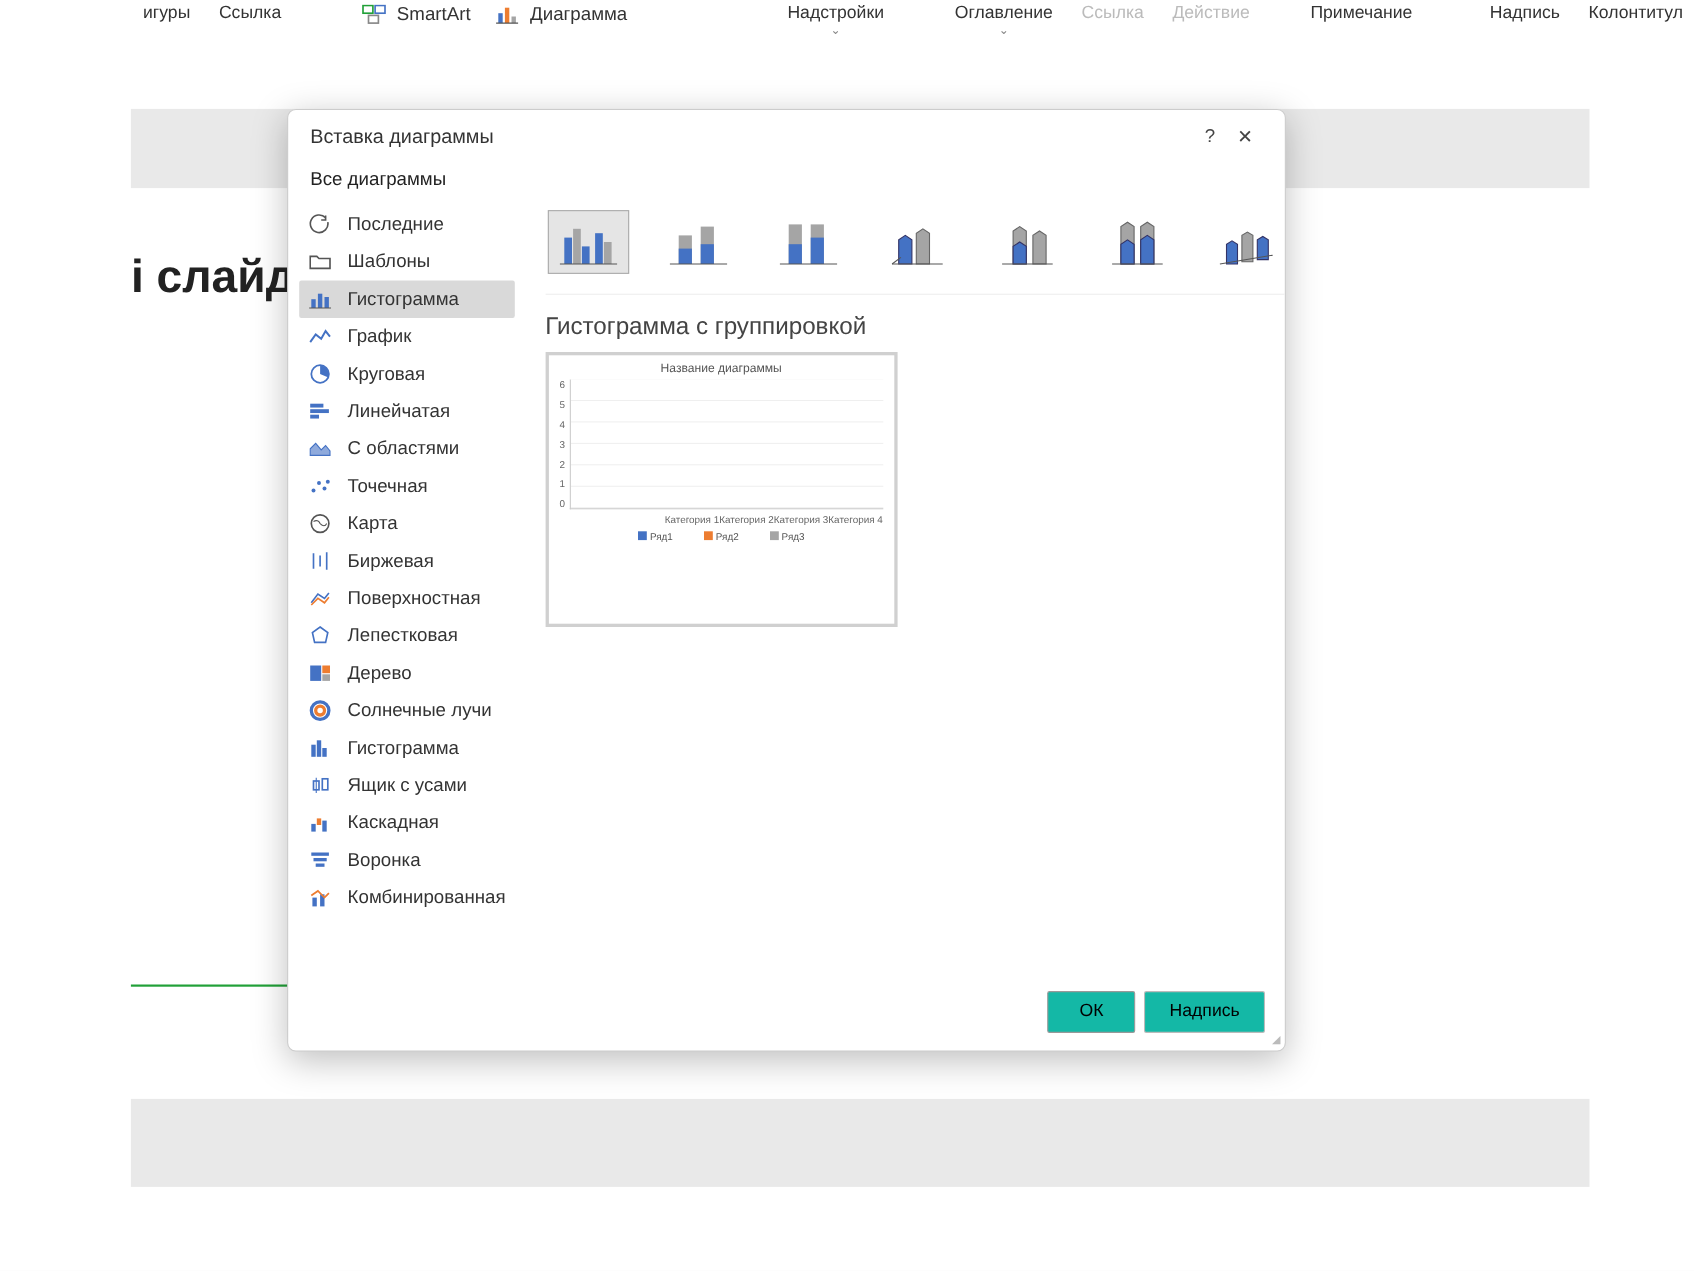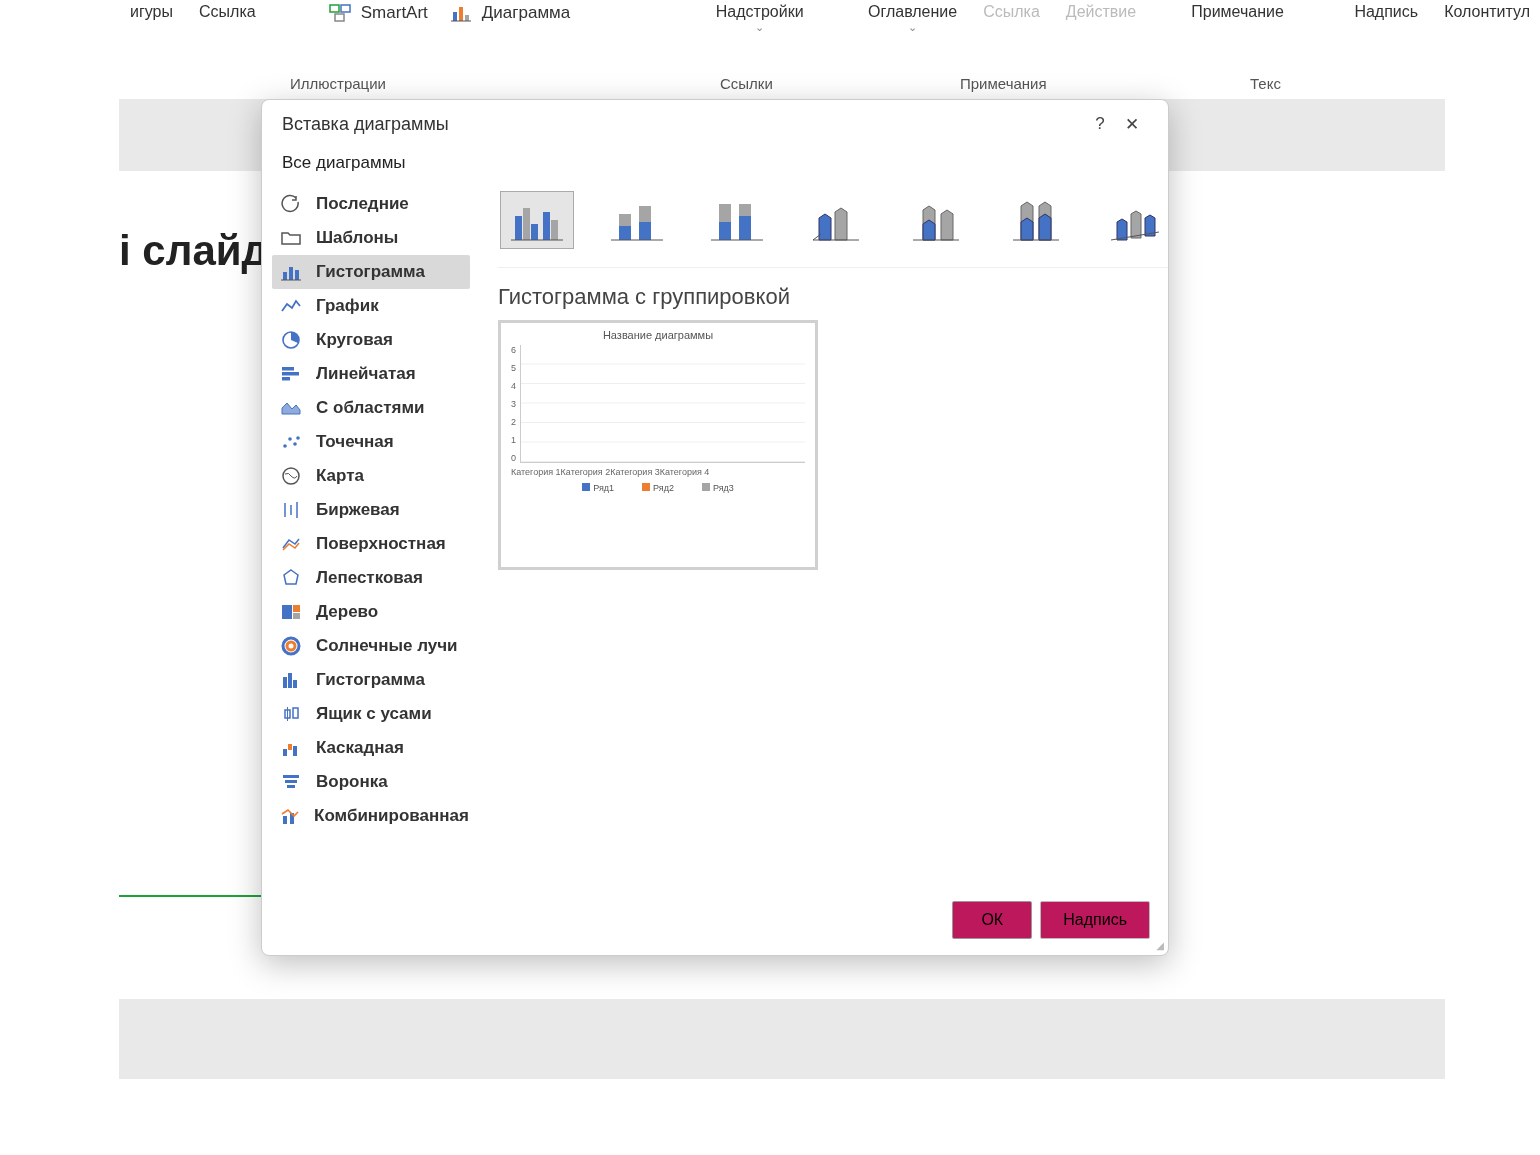--- a/index.html
+++ b/index.html
@@ -18,43 +18,43 @@
   .slide-area2 { position:absolute; top:999px; left:119px; right:95px; height:80px; background:#e9e9e9; }
 
   .dialog { position:absolute; top:99px; left:261px; width:908px; height:857px; background:#fff; border:1px solid #ccc; border-radius:8px; box-shadow:0 8px 32px rgba(0,0,0,.25); display:flex; flex-direction:column; }
   .titlebar { display:flex; align-items:flex-start; padding:14px 20px 10px; border-bottom:none; }
   .titlebar .title { font-size:18px; color:#333; }
   .titlebar .spacer { flex:1; }
   .titlebar .help, .titlebar .close { width:32px; text-align:center; font-size:17px; color:#444; cursor:default; }
   .tabs { padding:8px 20px 12px; font-size:17px; color:#222; }
   .body { flex:1; display:flex; overflow:hidden; }
   .sidebar { width:218px; border-right:none; padding:2px 10px; }
-  .sidebar .si { display:flex; align-items:center; gap:14px; padding:6px 8px; font-size:17px; color:#333; border-radius:2px;font-weight:bold; }
+  .sidebar .si { display:flex; align-items:center; gap:14px; padding:6px 8px; font-size:17px; color:#333; border-radius:2px; }
   .sidebar .si.selected { background:#d9d9d9; }
   .sidebar .si .ico { width:22px; height:22px; display:flex; align-items:center; justify-content:center; }
   .main { flex:1; padding:2px 18px; }
   .subtype-row { display:flex; gap:26px; padding:4px 2px 18px; border-bottom:1px solid #eee; }
   .subtype { width:74px; height:58px; display:flex; align-items:center; justify-content:center; border:1px solid transparent; }
   .subtype.sel { border:1px solid #aaa; background:#e5e5e5; }
   .subtitle { font-size:22px; color:#444; padding:16px 0 10px; }
   .preview { width:320px; height:250px; border:3px solid #d0d0d0; background:#fff; padding:6px 10px; position:relative; }
   .preview .ptitle { text-align:center; font-size:11px; color:#555; margin-bottom:4px; }
   .chart-box { display:flex; height:118px; }
   .yaxis { display:flex; flex-direction:column; justify-content:space-between; font-size:9px; color:#666; padding-right:4px; }
   .plot { flex:1; display:flex; align-items:flex-end; justify-content:space-around; border-left:1px solid #ccc; border-bottom:1px solid #ccc; padding:0 2px; background-image:linear-gradient(to top,#eee 1px,transparent 1px); background-size:100% 16.67%; }
   .catg { display:flex; align-items:flex-end; gap:2px; }
   .bar { width:11px; }
   .b1 { background:#4472c4; }
   .b2 { background:#ed7d31; }
   .b3 { background:#a5a5a5; }
-  .xcats { display:flex; justify-content:flex-start; font-size:9px; color:#666; margin-top:4px; }
+  .xcats { display:flex; justify-content:flex-end; font-size:9px; color:#666; margin-top:4px; }
   .legend { display:flex; justify-content:center; gap:28px; font-size:9px; color:#555; margin-top:6px; }
   .legend .sw { width:8px; height:8px; display:inline-block; margin-right:3px; }
   .footer { display:flex; justify-content:flex-end; gap:8px; padding:14px 18px 16px; }
-  .btn { min-width:80px; padding:9px 22px; font-size:16px; border:1px solid #bbb; background:#be185d; border-radius:2px; }
+  .btn { min-width:80px; padding:9px 22px; font-size:16px; border:1px solid #bbb; background:#14b8a6; border-radius:2px; }
   .btn.primary { border-color:#999; }
   .resize { position:absolute; right:4px; bottom:4px; font-size:10px; color:#bbb; }
 
   svg { display:block; }
 </style>
 </head>
 <body>
 
 <div class="bg-wrap">
   <div class="ribbon">
@@ -108,26 +108,20 @@
     <div class="item">
         <span>Примечание</span>
       </div>
     <div style="width:50px"></div>
     <div class="item">
         <span>Надпись</span>
       </div>
     <div class="item">
         <span>Колонтитул</span>
       </div>
-  </div>
-  <div class="group-labels">
-    <span style="left:290px">Иллюстрации</span>
-    <span style="left:720px">Ссылки</span>
-    <span style="left:960px">Примечания</span>
-    <span style="left:1250px">Текс</span>
   </div>
 
   <div class="slide-area"></div>
   <div class="slide-text">і слайд</div>
   <div class="oup">OUP</div>
   <div class="green-line"></div>
   <div class="slide-area2"></div>
 
   <div class="dialog">
     <div class="titlebar">

